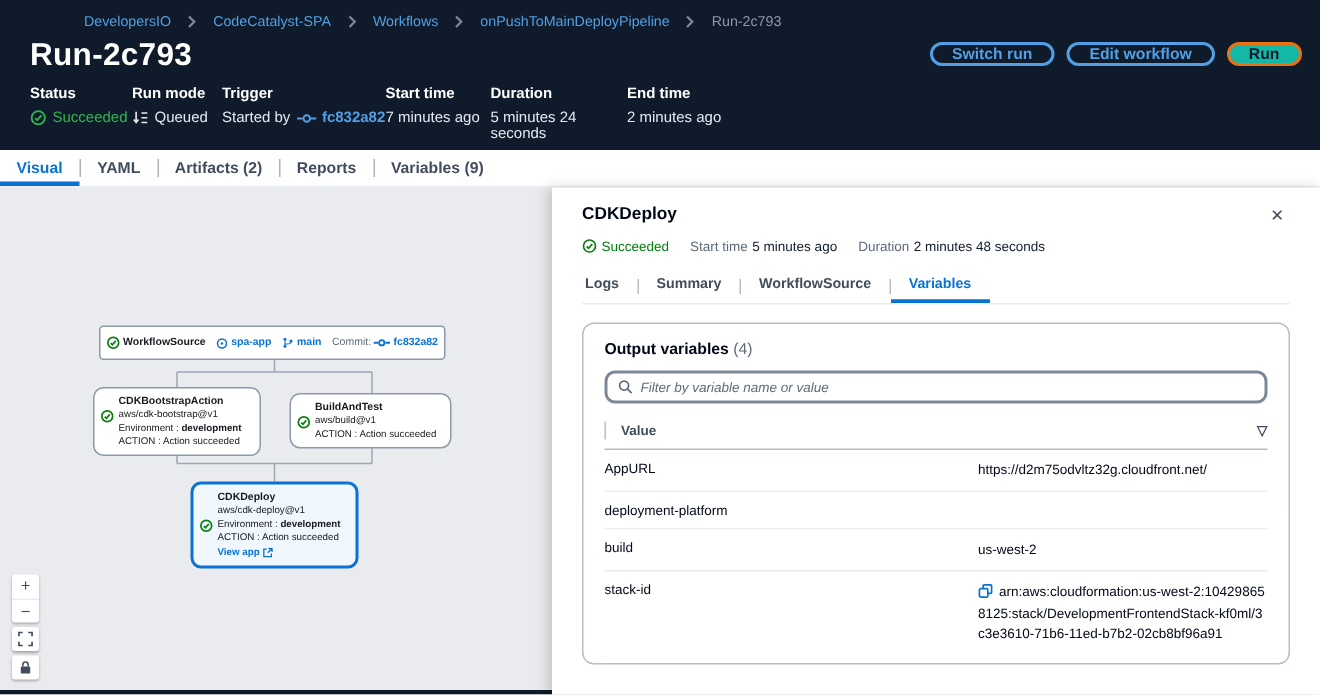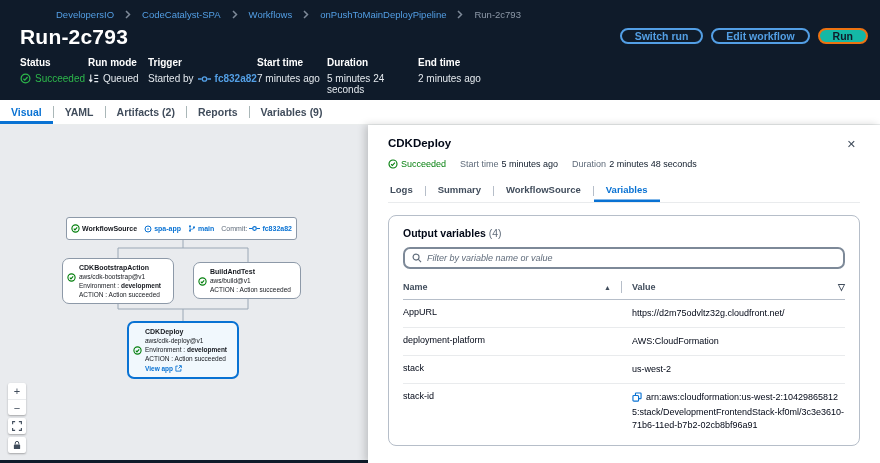--- a/index.html
+++ b/index.html
@@ -79,21 +79,21 @@
   .filter-box { margin-top:8px; height:22px; border:2px solid #7d8998; border-radius:7px; display:flex; align-items:center; padding:0 7px; gap:5px; background:#fff; }
   .filter-box input { border:none; outline:none; flex:1; font-size:9px; font-style:italic; color:#414d5c; background:transparent; font-family:inherit; }
   .filter-box input::placeholder { color:#5f6b7a; font-style:italic; }
   .vtable { margin-top:10px; font-size:9px; }
   .thead { display:flex; align-items:center; padding:2px 0 6px; font-weight:700; color:#414d5c; border-bottom:1px solid #b6bec9; }
   .hname { width:218px; display:flex; justify-content:space-between; align-items:center; padding-right:10px; }
   .head-sep { width:1px; height:12px; background:#b6bec9; margin-right:10px; }
   .hvalue { flex:1; display:flex; justify-content:space-between; align-items:center; }
   .sort-icon { font-size:7px; color:#414d5c; cursor:pointer; }
   .funnel-icon { font-size:9px; color:#414d5c; cursor:pointer; }
-  .trow { display:flex; border-bottom:1px solid #e9ebed; padding:7px 0; color:#000716; }
+  .trow { display:flex; border-bottom:1px solid #e9ebed; padding:7px 0; color:#000716;gap:20px; }
   .trow:last-child { border-bottom:none; }
   .cell-name { width:218px; padding-right:10px; flex:0 0 auto; }
   .cell-value { flex:1; line-height:13px; word-break:break-all; margin-left:11px; }
   .copy-btn { display:inline-block; vertical-align:-2px; margin-right:4px; color:#0972d3; cursor:pointer; }
 </style>
 </head>
 <body>
 
 <div class="screen">
 
@@ -336,41 +336,36 @@
       <div class="filter-box">
         <svg width="10" height="10" viewBox="0 0 16 16" style="color:#5f6b7a">
             <circle cx="6.5" cy="6.5" r="4.8" fill="none" stroke="currentColor" stroke-width="1.8"></circle>
             <path d="M10.2 10.2L14.5 14.5" stroke="currentColor" stroke-width="1.8"></path>
           </svg>
         <input type="text" placeholder="Filter by variable name or value" style="">
       </div>
 
       <div class="vtable">
         <div class="thead">
-          <div class="hname">
-            <span>Name</span>
-            <span class="sort-icon">▲</span>
-          </div>
           <span class="head-sep"></span>
           <div class="hvalue">
             <span>Value</span>
             <span class="funnel-icon">▽</span>
           </div>
         </div>
 
         <div class="trow">
           <div class="cell-name">AppURL</div>
           <div class="cell-value">https://d2m75odvltz32g.cloudfront.net/</div>
         </div>
         <div class="trow">
           <div class="cell-name">deployment-platform</div>
-          <div class="cell-value">AWS:CloudFormation</div>
         </div>
         <div class="trow">
-          <div class="cell-name">stack</div>
+          <div class="cell-name">build</div>
           <div class="cell-value">us-west-2</div>
         </div>
         <div class="trow">
           <div class="cell-name">stack-id</div>
           <div class="cell-value">
             <span class="copy-btn">
               <svg width="10" height="10" viewBox="0 0 16 16">
                   <rect x="1.5" y="5.5" width="9" height="9" rx="1.5" fill="none" stroke="currentColor" stroke-width="1.8"></rect>
                   <path d="M5.5 5.5v-3A1 1 0 016.5 1.5h7a1 1 0 011 1v7a1 1 0 01-1 1h-3" fill="none" stroke="currentColor" stroke-width="1.8"></path>
                 </svg>

